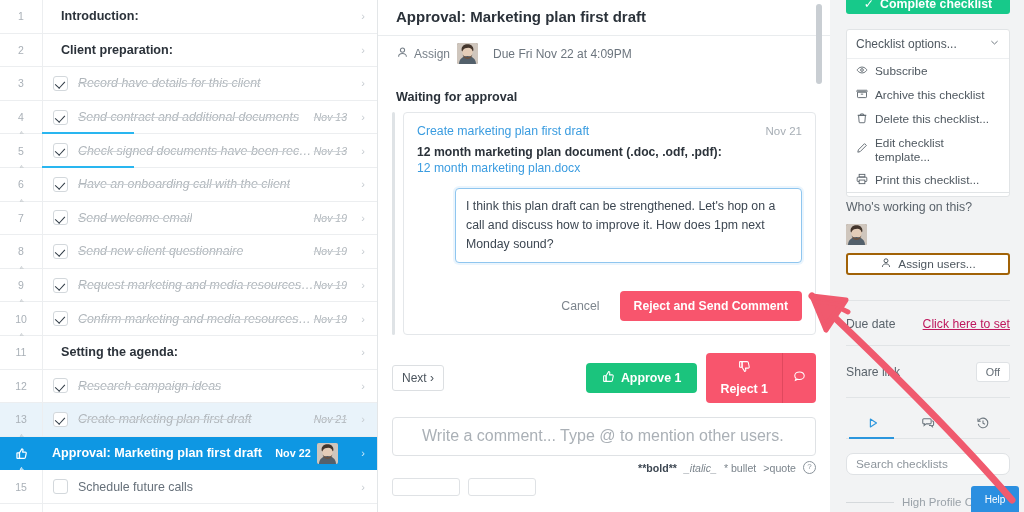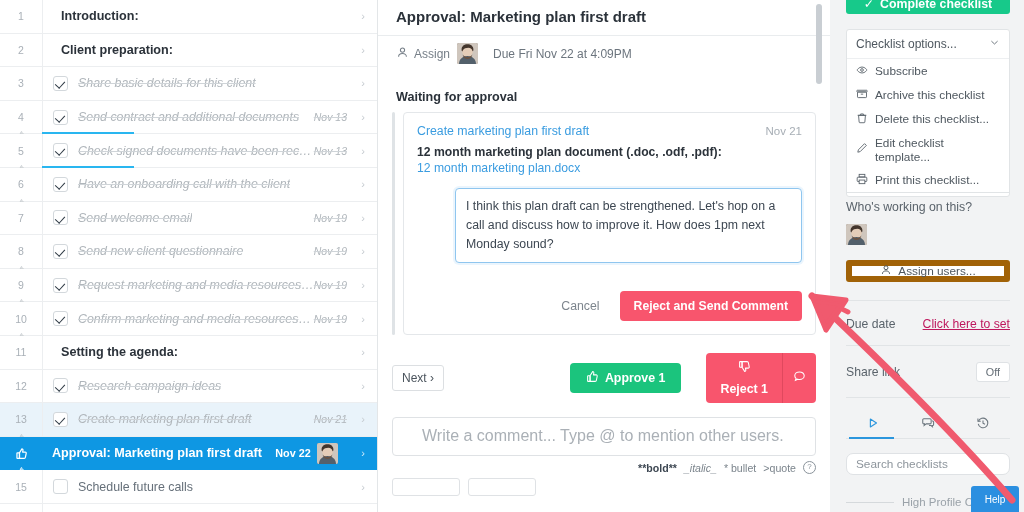--- a/index.html
+++ b/index.html
@@ -123,21 +123,21 @@
   .btn-pink{
     background:#f8556d;color:#fff;border:none;border-radius:4px;
     font-size:12.2px;font-weight:bold;padding:8px 14px;cursor:pointer;
     font-family:inherit;
   }
   .action-bar{display:flex;align-items:center;padding:18px 14px 0 14px;}
   .btn-next{
     border:1px solid #dcdfe2;background:#fff;border-radius:3px;
     padding:5px 9px;font-size:12px;color:#4b545d;cursor:pointer;font-family:inherit;
   }
-  .action-right{margin-left:auto;display:flex;align-items:center;gap:25px;}
+  .action-right{margin-left:auto;display:flex;align-items:center;gap:9px;}
   .btn-green{
     background:#1bc47d;color:#fff;border:none;border-radius:4px;
     padding:7px 16px;font-size:12.4px;font-weight:bold;cursor:pointer;
     display:flex;align-items:center;gap:6px;font-family:inherit;
   }
   .btn-reject-group{display:flex;border-radius:4px;overflow:hidden;}
   .btn-red{
     background:#f8556d;color:#fff;border:none;
     padding:7px 14px;font-size:12.4px;font-weight:bold;cursor:pointer;
     display:flex;align-items:center;gap:6px;font-family:inherit;flex-direction:column;
@@ -199,22 +199,22 @@
   }
   .opt-item:last-child{padding-bottom:8px;}
   .sec-divider{
     position:absolute;left:15px;width:164px;height:1px;background:#e1e4e6;
   }
   .who-label{
     position:absolute;left:15px;top:200px;font-size:12.3px;color:#5a636b;
   }
   .who-avatar{position:absolute;left:15px;top:224px;}
   .assign-btn{
-    position:absolute;left:15px;top:260px;width:164px;height:22px;
-    background:#fff;border:6px solid #a16207;border-radius:3px;
+    position:absolute;left:15px;top:253px;width:164px;height:22px;
+    background:#fff;border:2px solid #a16207;border-radius:3px;
     display:flex;align-items:center;justify-content:center;gap:6px;
     font-size:11.8px;color:#4e575f;cursor:pointer;box-sizing:border-box;font-family:inherit;
   }
   .kv-row{
     position:absolute;left:15px;width:164px;display:flex;align-items:center;
     justify-content:space-between;font-size:12.2px;color:#5a636b;
   }
   .kv-row .val-link{
     color:#be185d;text-decoration:underline;cursor:pointer;font-size:12.2px;
   }
@@ -276,21 +276,21 @@
             <span class="sect-title">Client preparation:</span>
             <span class="chev">›</span>
           </div>
         </div>
         <div class="row">
           <div class="num">
             <span>3</span>
           </div>
           <div class="body">
             <span class="chk checked"></span>
-            <span class="task-title">Share basic details for this client</span>
+            <span class="task-title">Record have details for this client</span>
             <span class="chev">›</span>
           </div>
         </div>
         <div class="row">
           <div class="num">
             <span>4</span>
             <svg class="stopicon" viewBox="0 0 16 16" fill="none" stroke="#c4c9cd" stroke-width="1.6">
               <path d="M6 14V8l2.6-5.2c.9 0 1.4.7 1.2 1.5L9.4 7h3c.8 0 1.3.7 1.1 1.4l-.9 4.4c-.1.7-.7 1.2-1.4 1.2z"></path>
             </svg>
           </div>

